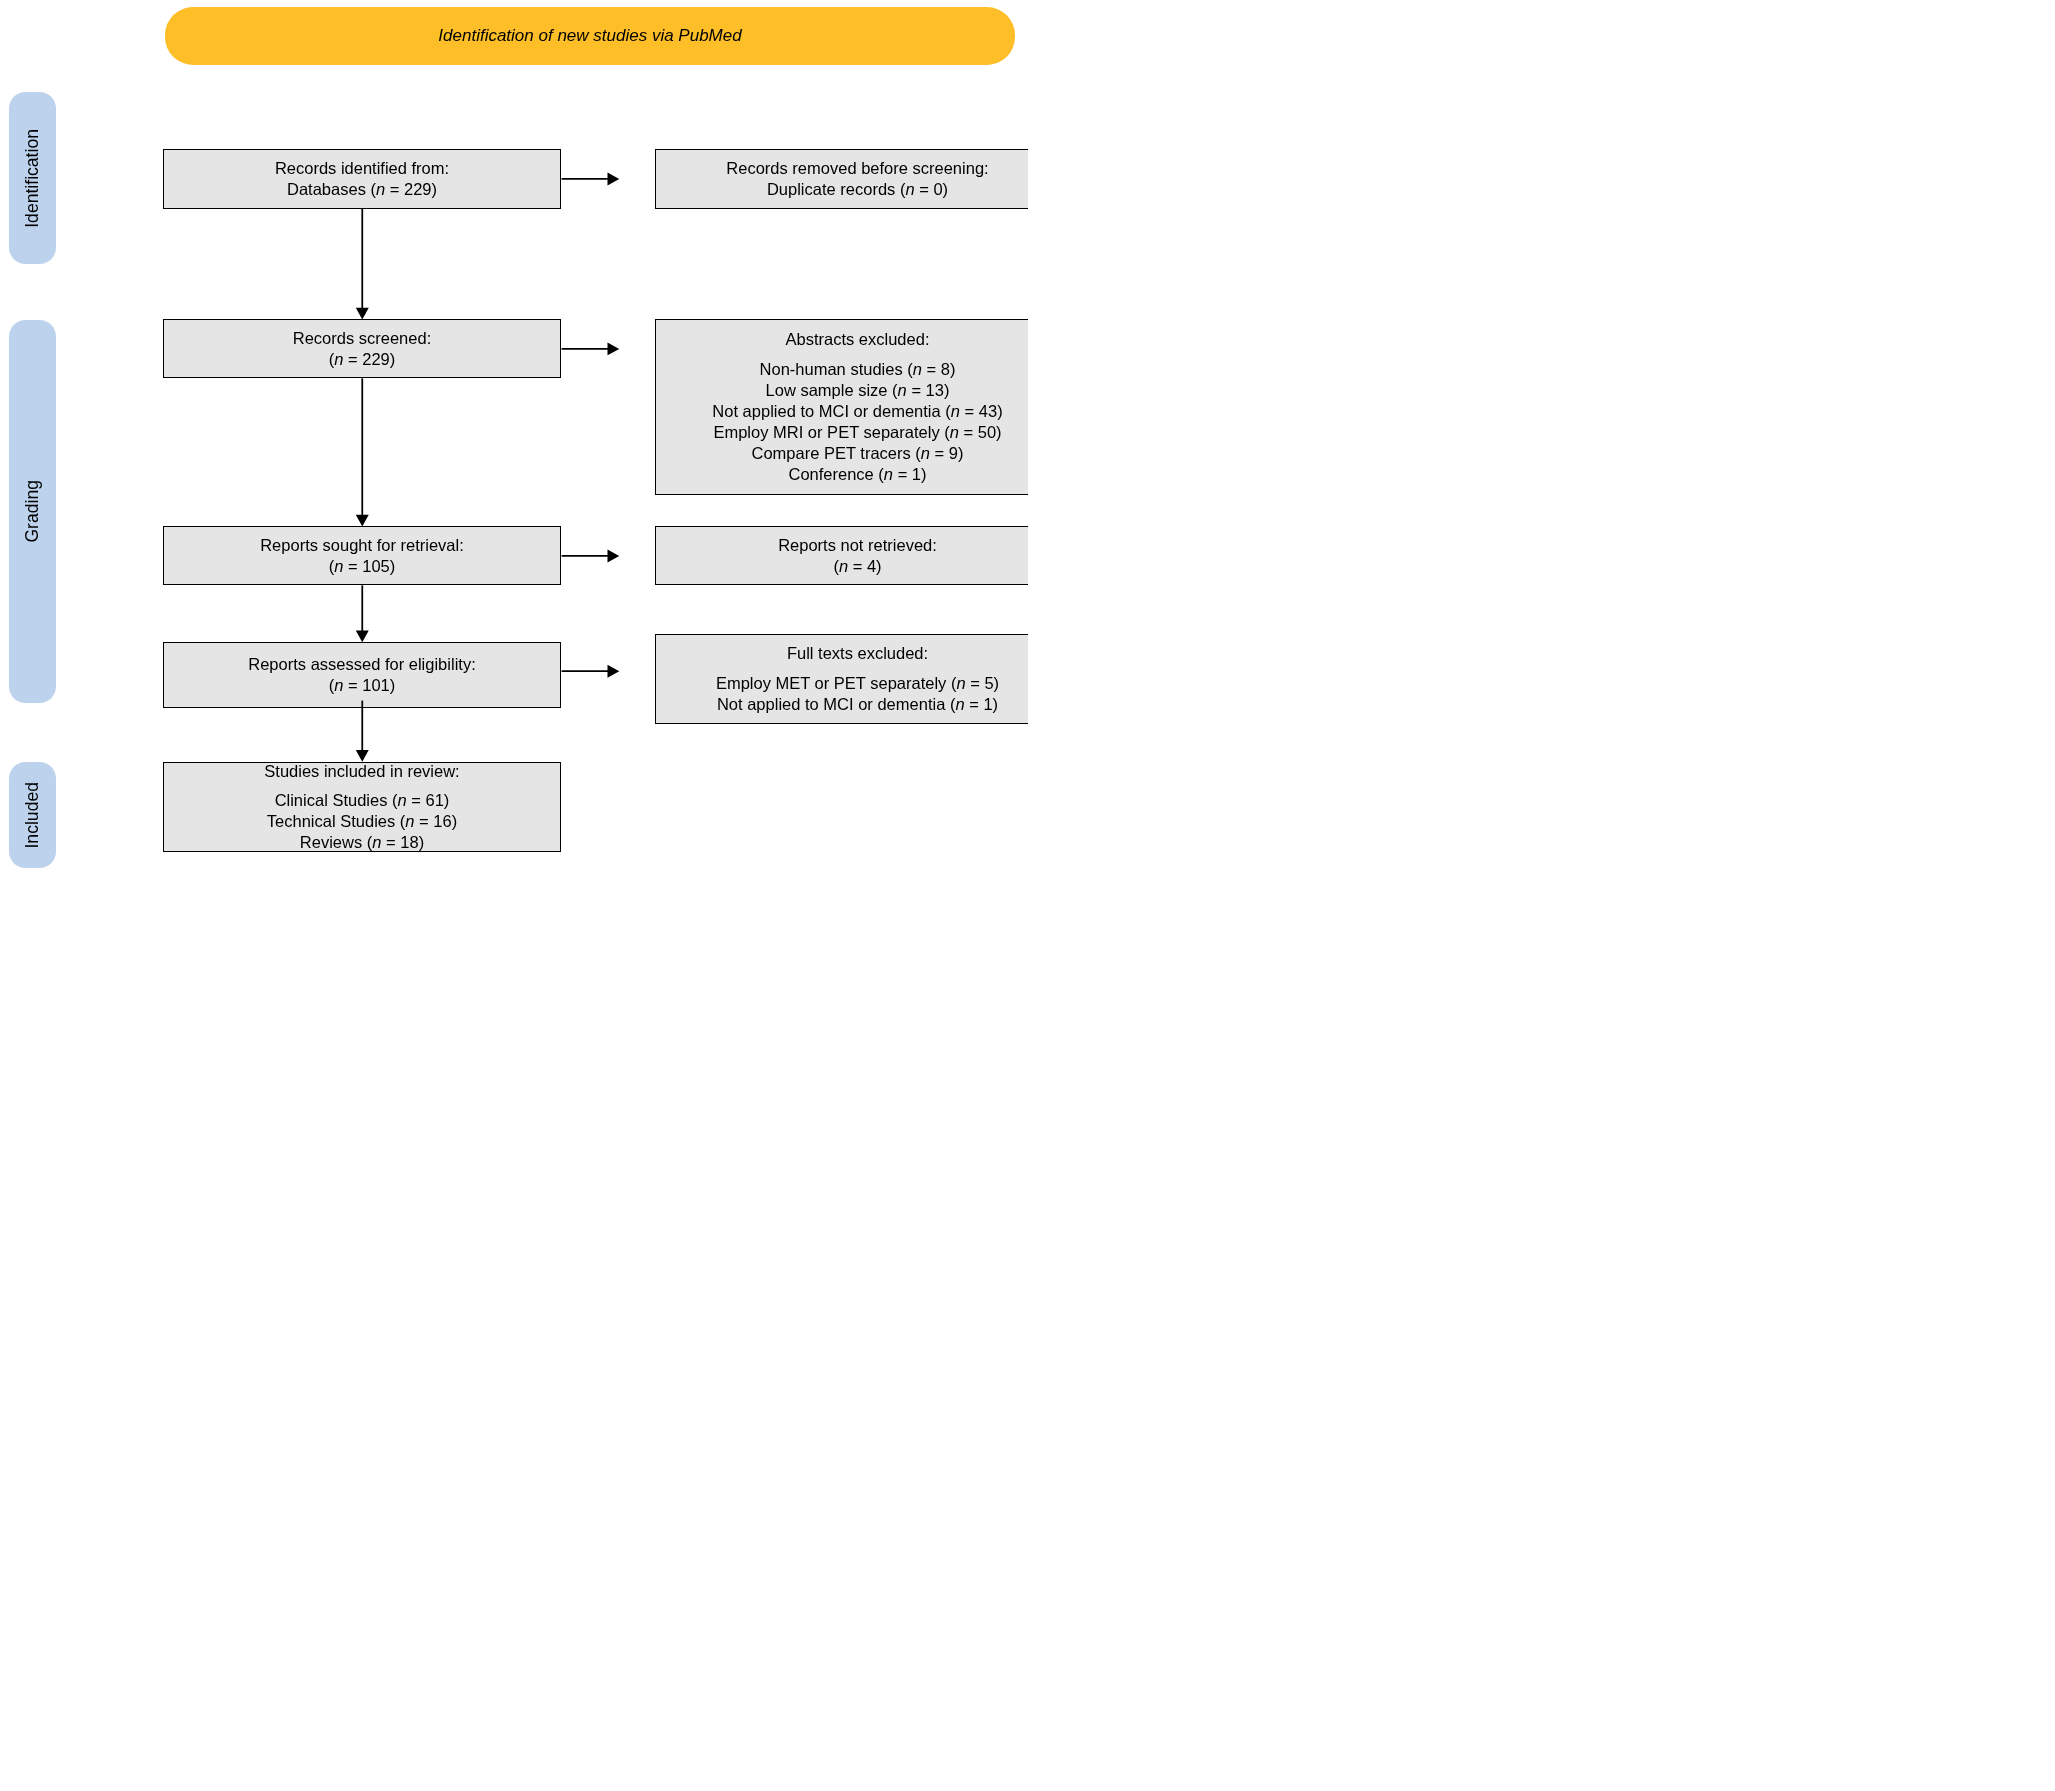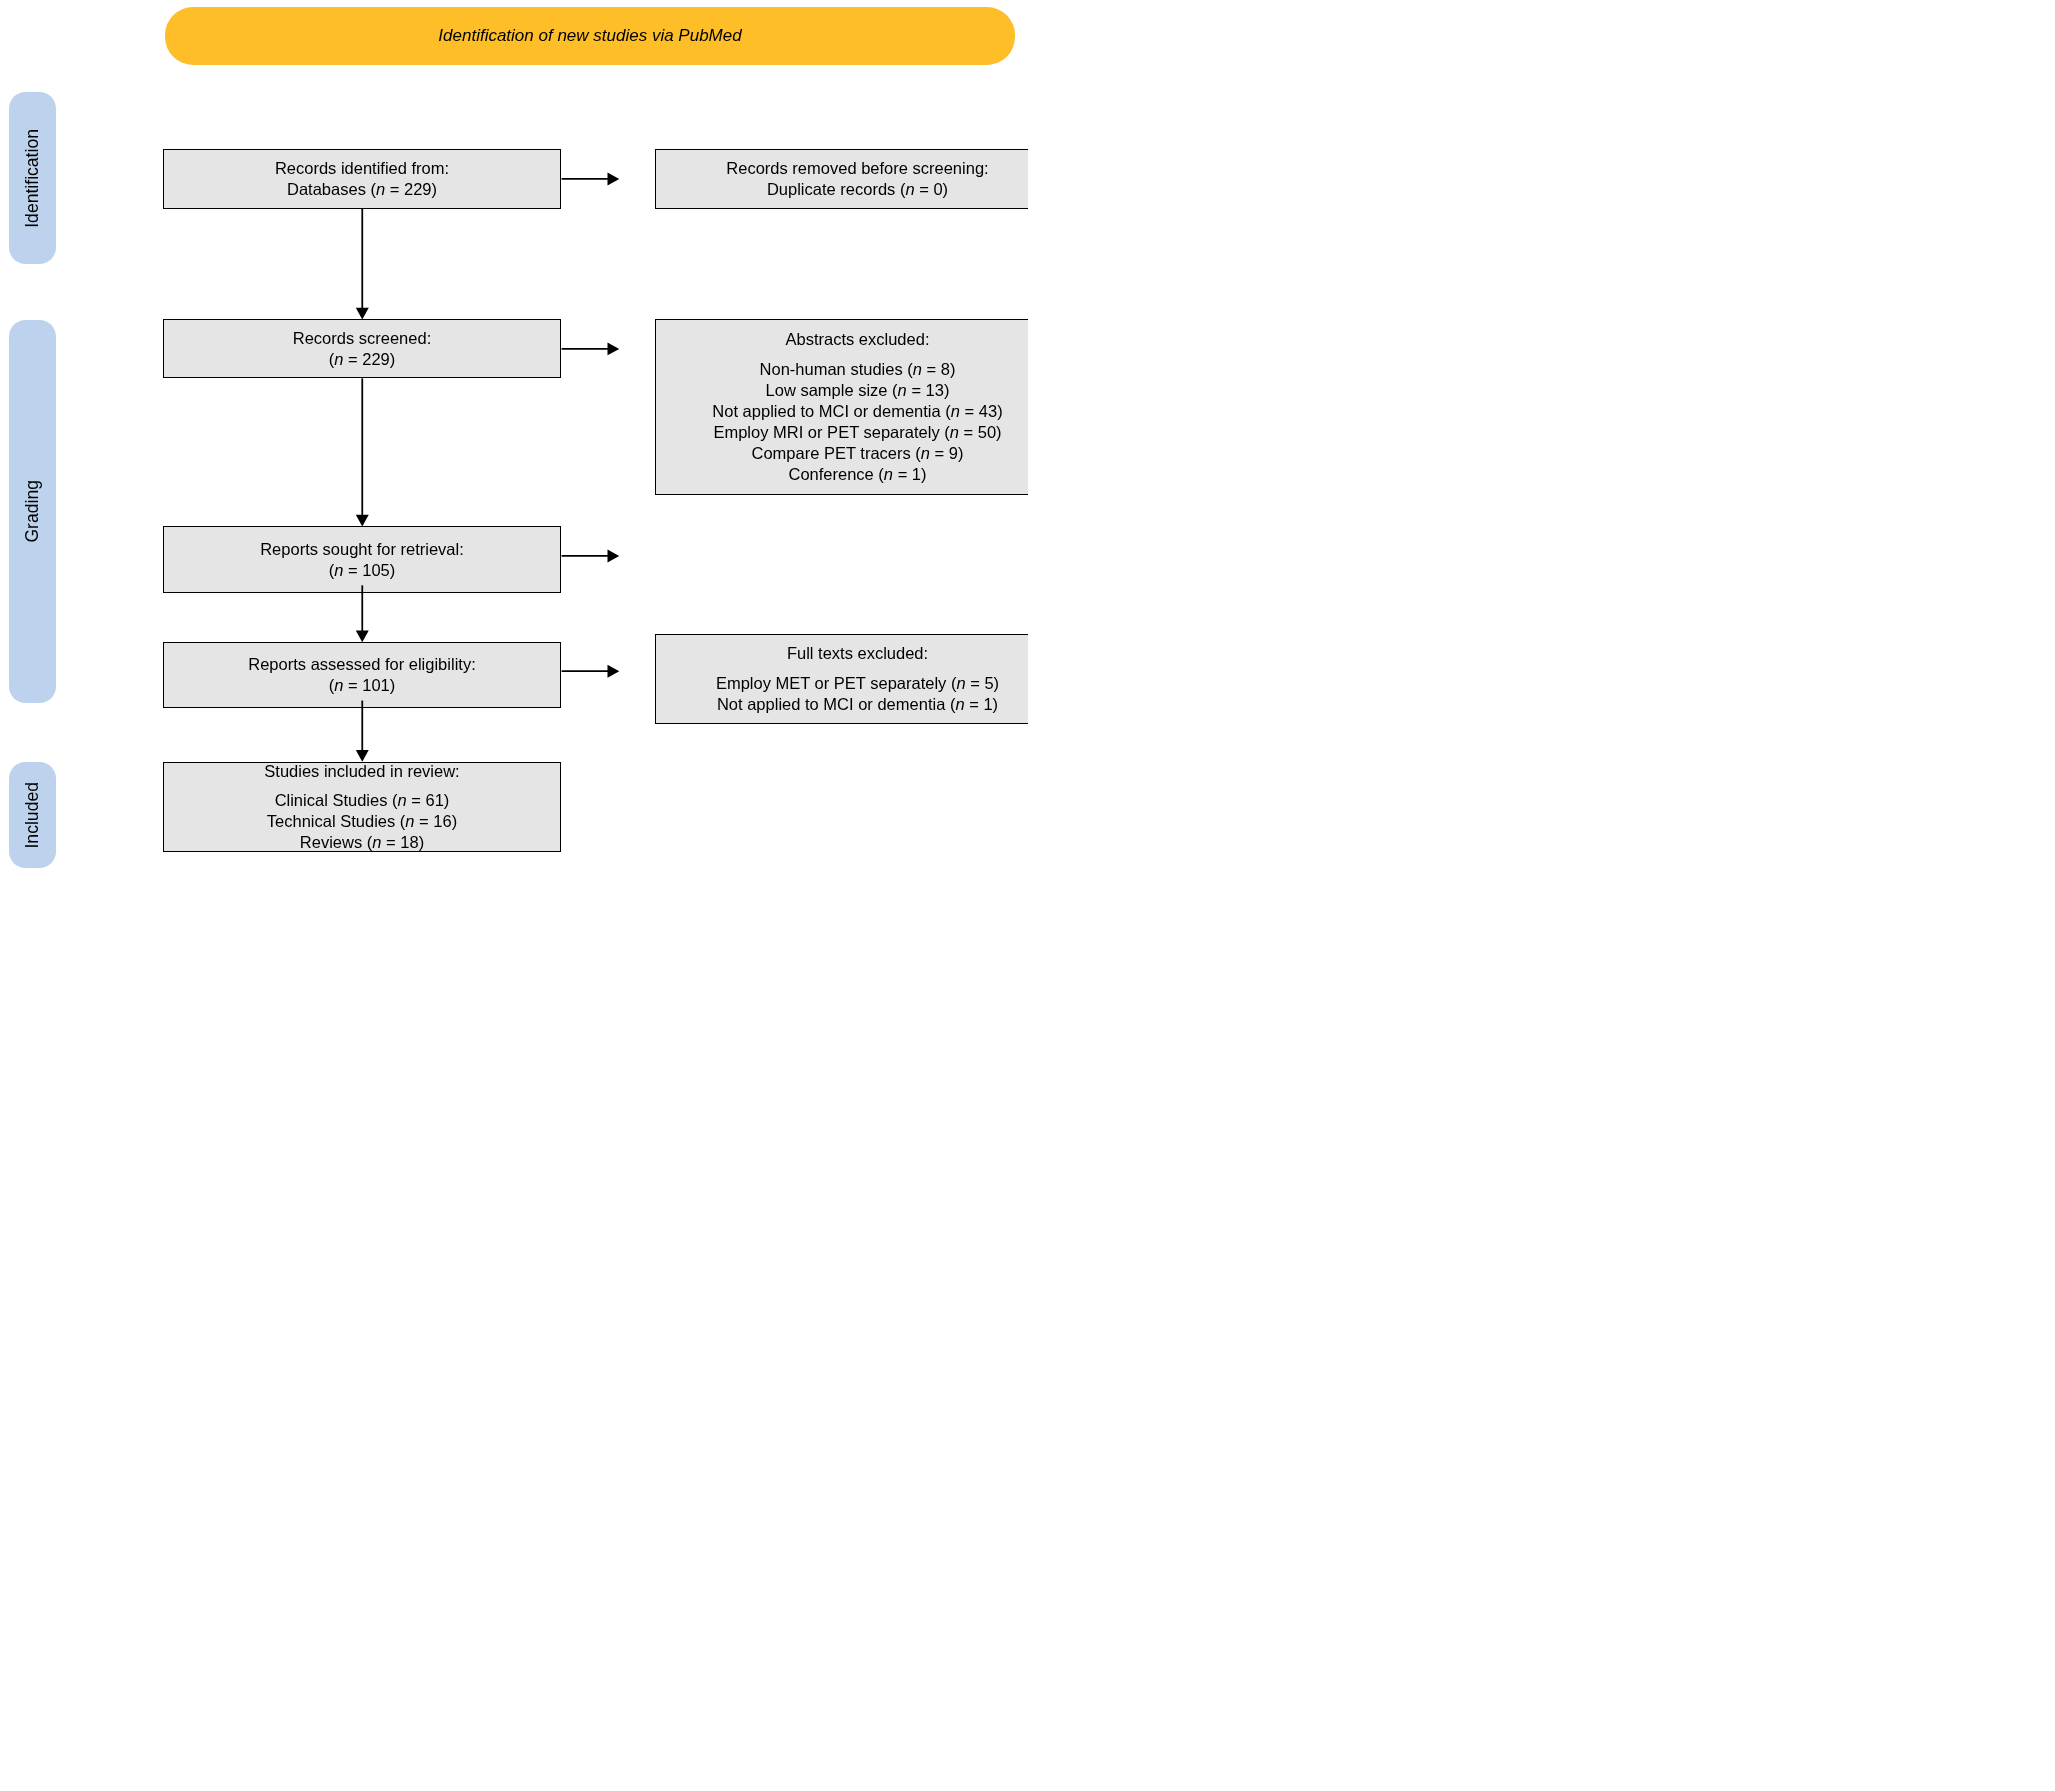--- a/index.html
+++ b/index.html
@@ -54,21 +54,21 @@
     padding:1.2px 4.7px;
   }
   .fbox .line{white-space:nowrap;}
   .fbox .line.gap{margin-top:8.2px;}
   .col-left{left:163px;width:398px;}
   .col-right{left:655px;width:405px;}
   #b-identified{top:149px;height:60px;}
   #b-removed{top:149px;height:60px;}
   #b-screened{top:319px;height:59px;}
   #b-abstracts{top:319px;height:176px;}
-  #b-sought{top:526px;height:67px;}
+  #b-sought{top:526px;height:59px;}
   #b-notretrieved{top:526px;height:59px;}
   #b-assessed{top:642px;height:66px;}
   #b-fulltext{top:634px;height:90px;}
   #b-included{top:762px;height:90px;}
   svg.arrows{position:absolute;left:0;top:0;width:1028px;height:896px;pointer-events:none;}
   svg.arrows line{stroke:var(--arrow);stroke-width:3;}
   svg.arrows polygon{fill:var(--arrow);}
 </style>
 </head>
 <body>
@@ -106,20 +106,24 @@
       <div class="line gap">Non-human studies (<i>n</i> = 8)</div>
       <div class="line">Low sample size (<i>n</i> = 13)</div>
       <div class="line">Not applied to MCI or dementia (<i>n</i> = 43)</div>
       <div class="line">Employ MRI or PET separately (<i>n</i> = 50)</div>
       <div class="line">Compare PET tracers (<i>n</i> = 9)</div>
       <div class="line">Conference (<i>n</i> = 1)</div>
     </div>
   <div class="fbox col-left" id="b-sought">
       <div class="line">Reports sought for retrieval:</div>
       <div class="line">(<i>n</i> = 105)</div>
+    </div>
+  <div class="fbox col-right" id="b-notretrieved">
+      <div class="line">Reports not retrieved:</div>
+      <div class="line">(<i>n</i> = 4)</div>
     </div>
   <div class="fbox col-left" id="b-assessed">
       <div class="line">Reports assessed for eligibility:</div>
       <div class="line">(<i>n</i> = 101)</div>
     </div>
   <div class="fbox col-right" id="b-fulltext">
       <div class="line">Full texts excluded:</div>
       <div class="line gap">Employ MET or PET separately (<i>n</i> = 5)</div>
       <div class="line">Not applied to MCI or dementia (<i>n</i> = 1)</div>
     </div>

